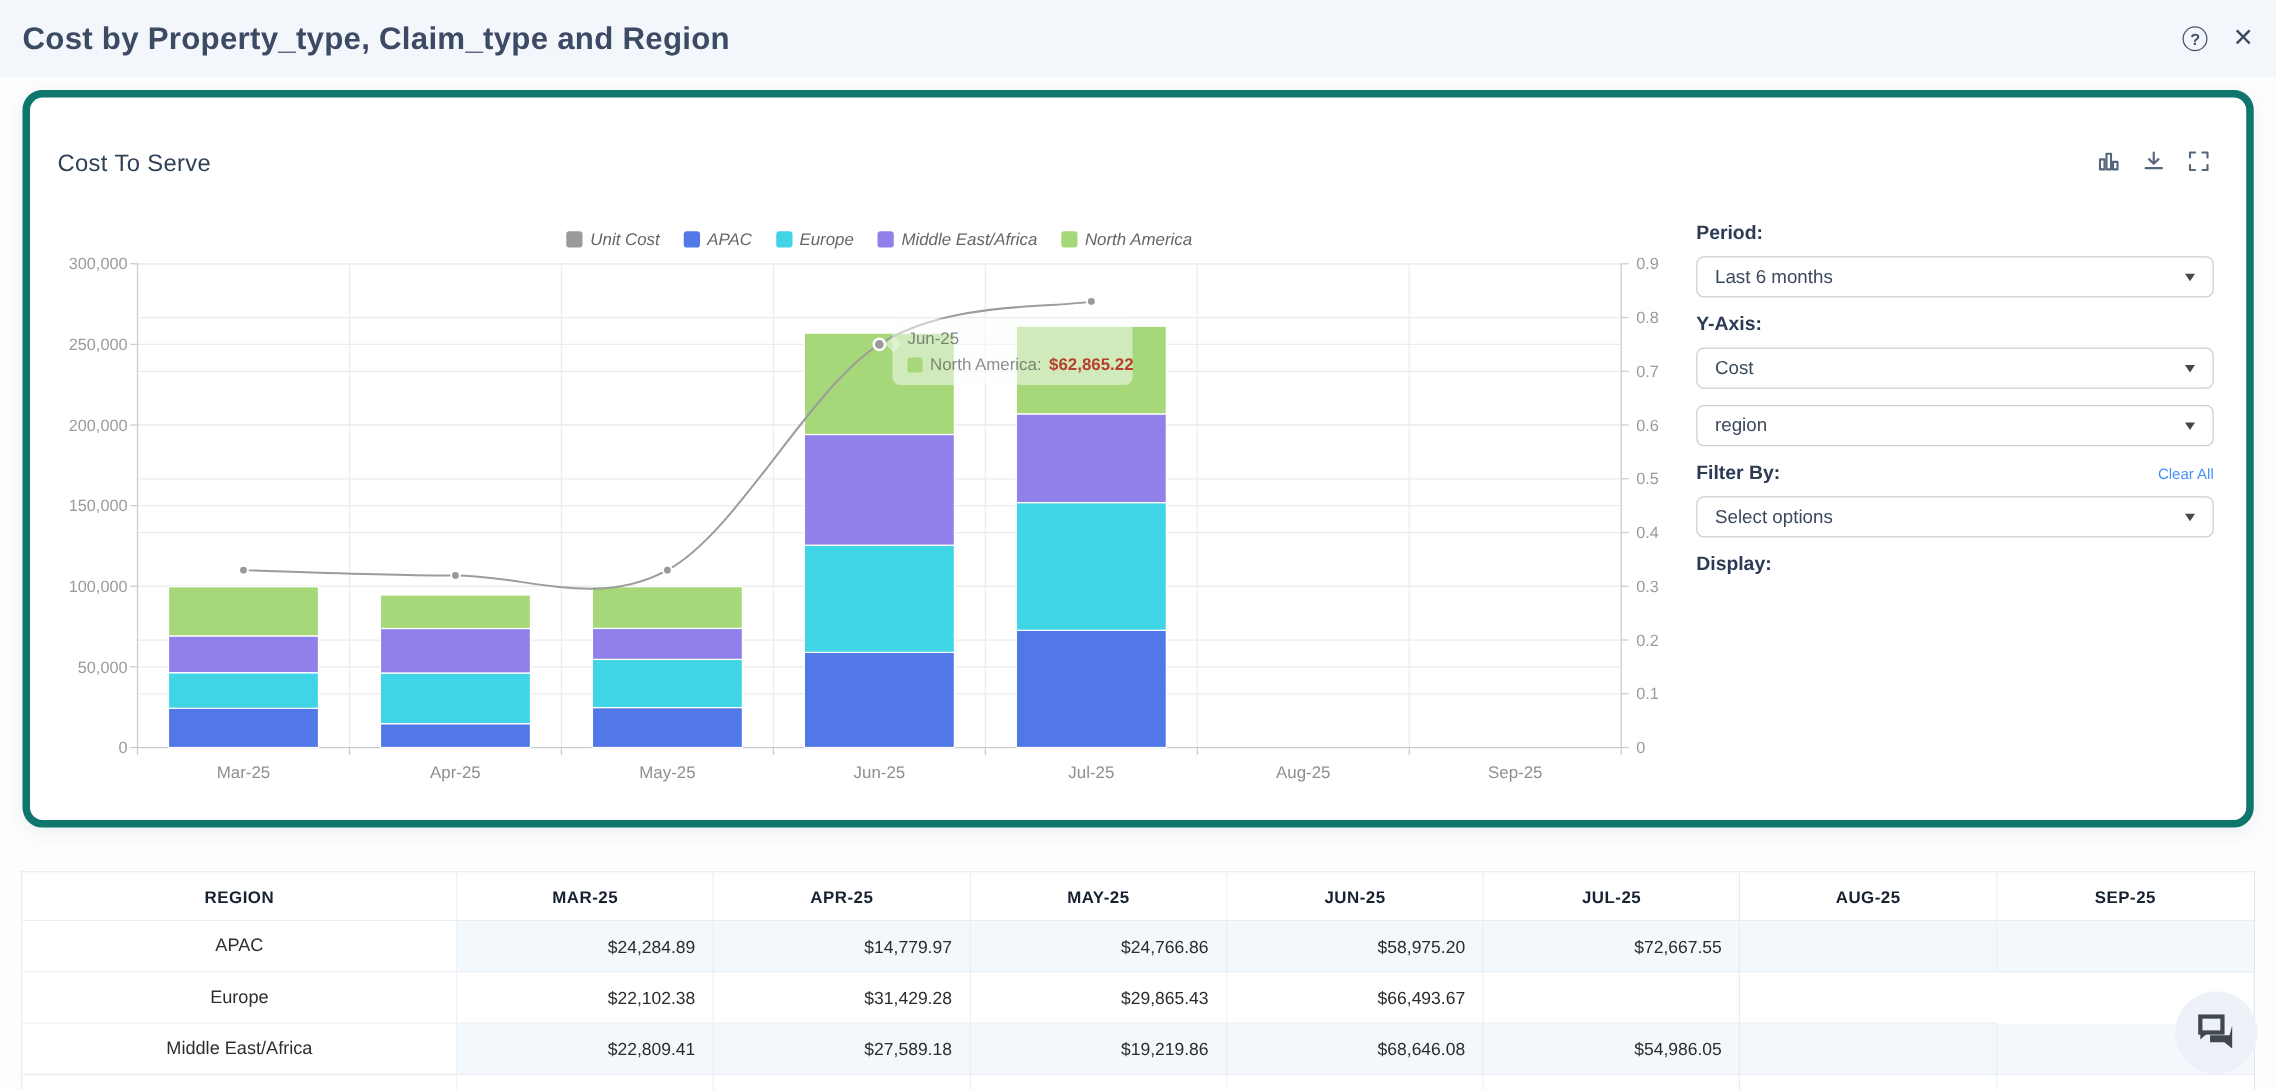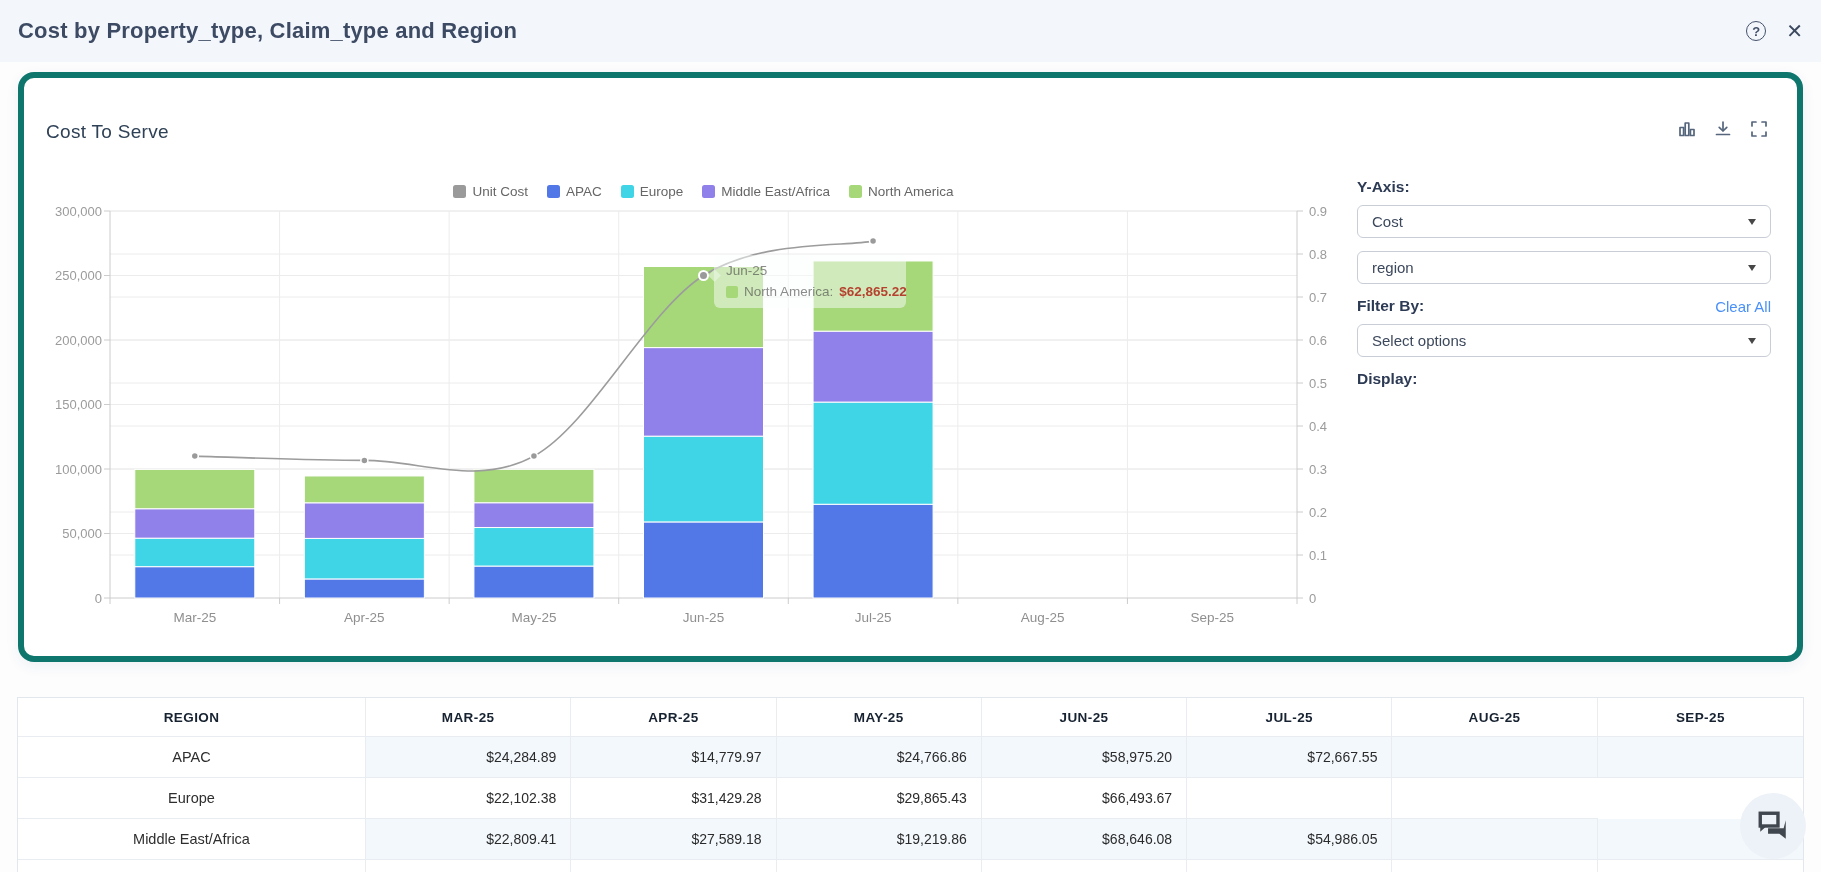--- a/index.html
+++ b/index.html
@@ -2,63 +2,63 @@
 <html><head>
 <meta charset="utf-8">
 <style>
   * { margin:0; padding:0; box-sizing:border-box; }
   html,body { width:1821px; height:872px; overflow:hidden; position:relative;
     font-family:"Liberation Sans", sans-serif; background:#fdfdfe; }
 
   
   .topbar { position:absolute; left:0; top:0; width:1821px; height:62px;
     background:#f3f7fc; display:flex; align-items:center; padding:0 18px; }
-  .topbar-title { font-size:22px; font-weight:600; color:#3d4a63; letter-spacing:.2px; }
+  .topbar-title { font-size:25px; font-weight:600; color:#3d4a63; letter-spacing:.2px; }
   .topbar-actions { margin-left:auto; display:flex; align-items:center; gap:20px; }
   .help-badge { width:20px; height:20px; border:1.7px solid #44516a; border-radius:50%;
     color:#44516a; font-size:13px; font-weight:700; display:flex; align-items:center;
     justify-content:center; cursor:pointer; }
   .close-x { font-size:20px; color:#3c485e; cursor:pointer; line-height:1; }
 
   
   .chart-card { position:absolute; left:18px; top:72px; width:1785px; height:590px;
     background:#fff; border:6px solid #0f766e; border-radius:16px;
     box-shadow:0 4px 14px rgba(45,65,100,.07); }
   .card-title { position:absolute; left:22px; top:43px; font-size:19px; font-weight:500;
     color:#2f4156; letter-spacing:.3px; }
   .card-toolbar { position:absolute; left:1652px; top:40px; display:flex; gap:14px; }
   .icon-btn { width:22px; height:22px; cursor:pointer; display:flex; align-items:center; justify-content:center; }
   .icon-btn svg { stroke:#55657c; fill:none; stroke-width:1.7; stroke-linecap:round; stroke-linejoin:round; }
 
   .legend { position:absolute; left:86px; top:106px; width:1187px; display:flex;
     justify-content:center; align-items:center; gap:19px; }
   .legend-item { display:flex; align-items:center; gap:6px; cursor:pointer; }
   .legend-swatch { width:13px; height:13px; border-radius:2.5px; }
-  .legend-label { font-size:13.5px; color:#666; }
+  .legend-label { font-size:13.5px; color:#666;font-style:italic; }
 
   #chart-svg { position:absolute; left:12px; top:98px; }
   #chart-svg text { font-family:"Liberation Sans", sans-serif; }
 
   
   .tooltip { position:absolute; left:690px; top:177px; width:192px; padding:8px 12px 9px;
     background:rgba(252,253,253,.62); border-radius:6px; opacity:.8; z-index:5; }
   .tt-arrow { position:absolute; left:-4px; top:16px; width:9px; height:9px;
     background:rgba(252,253,253,.62); transform:rotate(45deg); }
   .tt-title { font-size:13.5px; color:#6f6f6f; margin-bottom:6px; }
   .tt-row { display:flex; align-items:center; gap:6px; font-size:13.5px; color:#6f6f6f; white-space:nowrap; }
   .tt-swatch { width:12px; height:12px; border-radius:2px; flex:none; }
   .tt-value { font-weight:700; color:#b91c1c; }
 
   
   .controls { position:absolute; left:1333px; top:100px; width:414px; }
   .ctrl-group { margin-bottom:13px; }
   .ctrl-label-row { display:flex; align-items:center; justify-content:space-between;
     height:18px; margin-bottom:9px; }
   .ctrl-label { font-size:15.5px; font-weight:700; color:#2c3a54; }
-  .clear-link { font-size:15px; color:#4a90f7; cursor:pointer; }
+  .clear-link { font-size:12px; color:#4a90f7; cursor:pointer; }
   .select-box { height:33px; border:1px solid #c8cdd6; border-radius:6px; background:#fff;
     display:flex; align-items:center; padding:0 14px; cursor:pointer; }
   .select-value { font-size:15px; color:#3c485c; }
   .caret { margin-left:auto; width:0; height:0; border-left:4.5px solid transparent;
     border-right:4.5px solid transparent; border-top:6px solid #474747; }
 
   
   .table-card { position:absolute; left:17px; top:697px; width:1787px; background:#fff;
     border:1px solid #e2e7ee; border-bottom:none; }
   .t-row { display:grid; grid-template-columns:348px repeat(7, 1fr); height:41px; }
@@ -256,20 +256,29 @@
     <div class="tt-row">
       <span class="tt-swatch" id="tt-swatch" style="background: rgb(166, 216, 122);"></span>
       <span class="tt-label">North America:</span>
       <span class="tt-value">$62,865.22</span>
     </div>
   </div>
 
   <div class="controls">
     <div class="ctrl-group">
       <div class="ctrl-label-row">
+          <span class="ctrl-label">Period:</span>
+        </div>
+      <div class="select-box">
+        <span class="select-value">Last 6 months</span>
+        <span class="caret"></span>
+      </div>
+    </div>
+    <div class="ctrl-group">
+      <div class="ctrl-label-row">
           <span class="ctrl-label">Y-Axis:</span>
         </div>
       <div class="select-box">
         <span class="select-value">Cost</span>
         <span class="caret"></span>
       </div>
     </div>
     <div class="ctrl-group">
       <div class="select-box">
         <span class="select-value">region</span>

